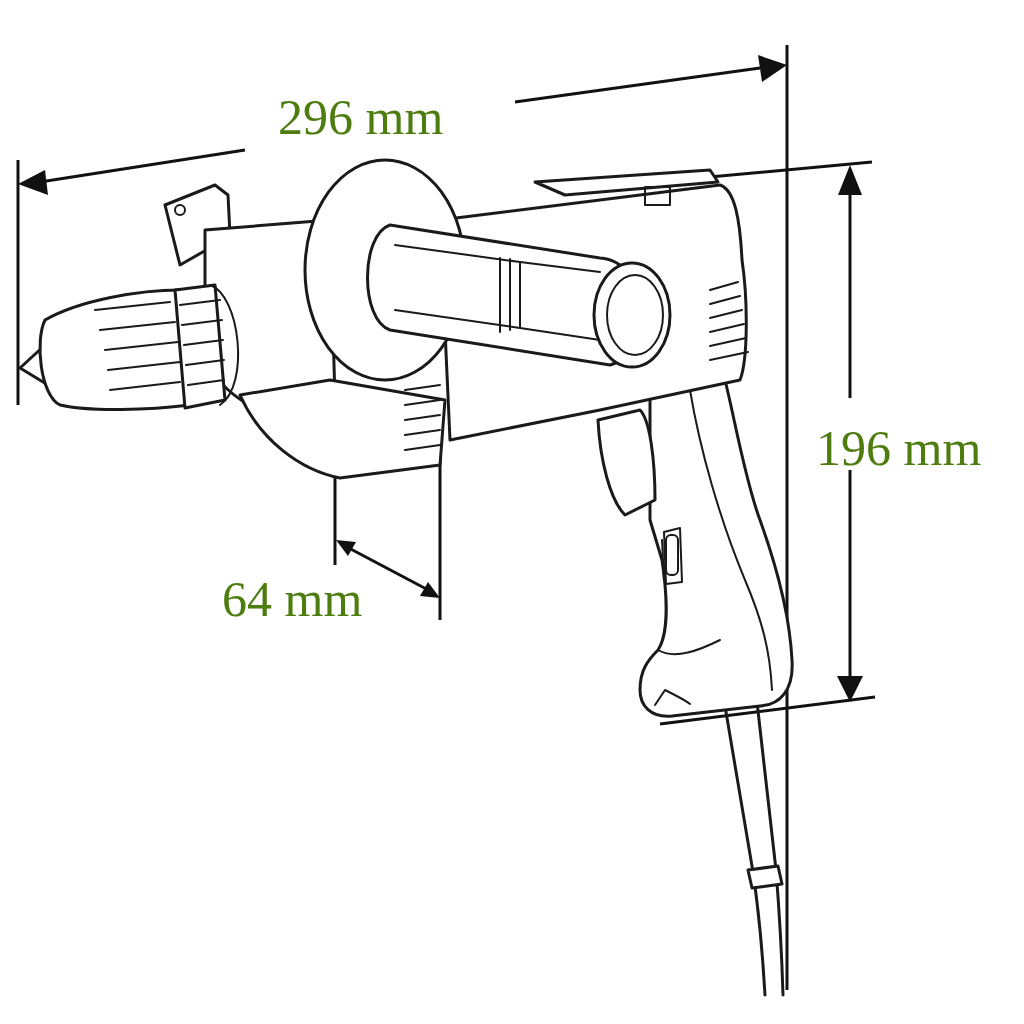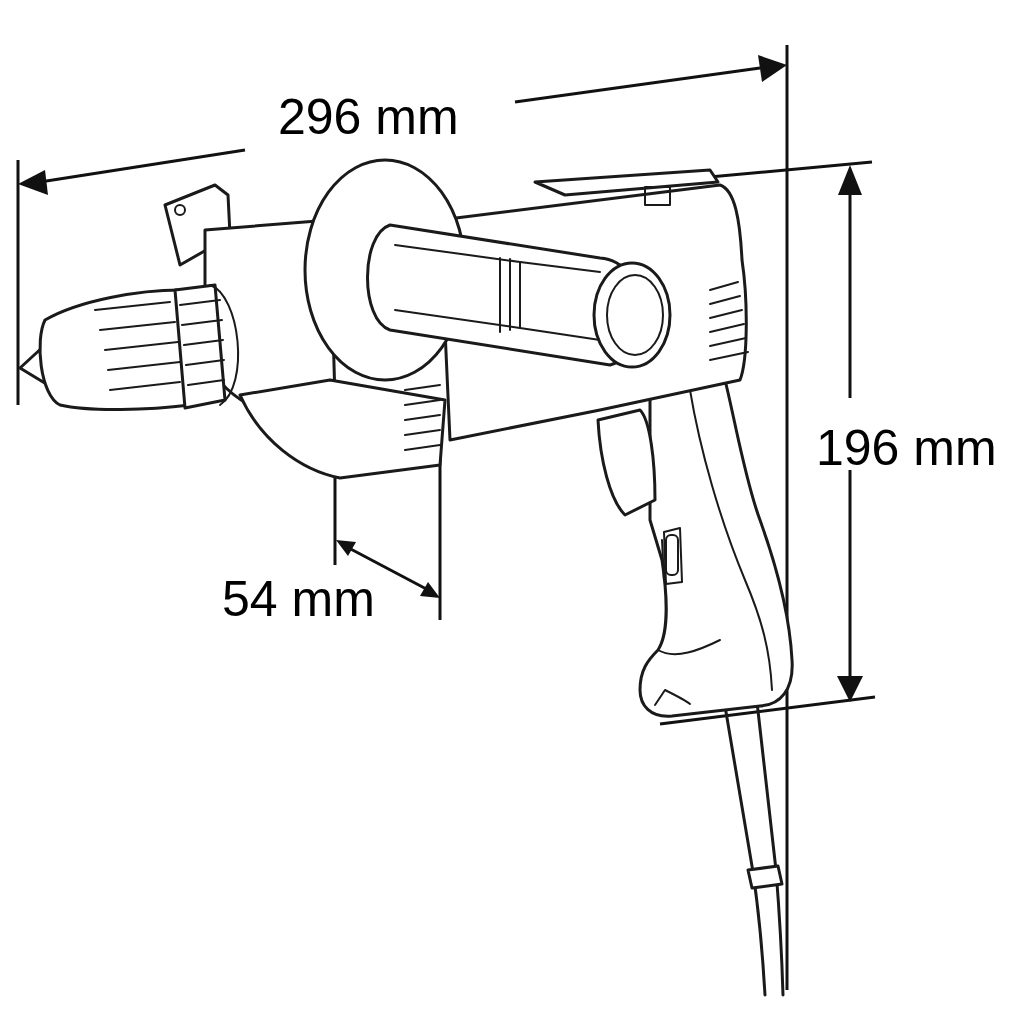--- a/index.html
+++ b/index.html
@@ -4,22 +4,22 @@
   <style>
     html, body { margin: 0; padding: 0; background: #ffffff; }
     body { width: 1024px; height: 1024px; overflow: hidden; position: relative;
            font-family: "Liberation Sans", sans-serif; }
     #diagram { position: absolute; left: 0; top: 0; width: 1024px; height: 1024px; }
     .ln { fill: none; stroke: #1a1a1a; stroke-width: 3; stroke-linecap: round; stroke-linejoin: round; }
     .lt { fill: none; stroke: #1a1a1a; stroke-width: 2; stroke-linecap: round; stroke-linejoin: round; }
     .fill-w { fill: #ffffff; stroke: #1a1a1a; stroke-width: 3; stroke-linejoin: round; }
     .dim { fill: none; stroke: #111111; stroke-width: 3; }
     .arrow { fill: #111111; stroke: none; }
-    .label { position: absolute; font-size: 50px; color: #000000; white-space: nowrap;
-             font-family: Liberation Sans, sans-serif; line-height: 1; }
+    .label { position: absolute; font-size: 50px; color: #4d7c0f; white-space: nowrap;
+             font-family: Liberation Serif, serif; line-height: 1; }
   </style>
 </head>
 <body>
 
 <svg id="diagram" viewBox="0 0 1024 1024">
 
   <g>
     <line class="dim" x1="18" y1="160" x2="18" y2="405"></line>
     <line class="dim" x1="787" y1="45" x2="787" y2="990"></line>
     <line class="dim" x1="40" y1="182" x2="245" y2="150"></line>
@@ -110,13 +110,13 @@
     <path class="lt" d="M95,310 L170,302 M100,330 L175,322 M105,350 L178,342 M108,370 L180,362 M110,390 L180,382"></path>
     <path class="fill-w" d="M175,290 L215,285 L225,400 L185,408 Z"></path>
     <path class="lt" d="M180,305 L220,300 M182,325 L222,320 M184,345 L223,340 M186,365 L224,360 M188,385 L224,380"></path>
     <path class="lt" d="M210,285 C240,295 250,385 220,405"></path>
   </g>
 
 </svg>
 
 <div class="label" style="left:278px; top:92px;">296 mm</div>
 <div class="label" style="left:816px; top:412px;margin-top:11px;">196 mm</div>
-<div class="label" style="left:222px; top:574px;">54 mm</div>
+<div class="label" style="left:222px; top:574px;">64 mm</div>
 
 </body></html>

